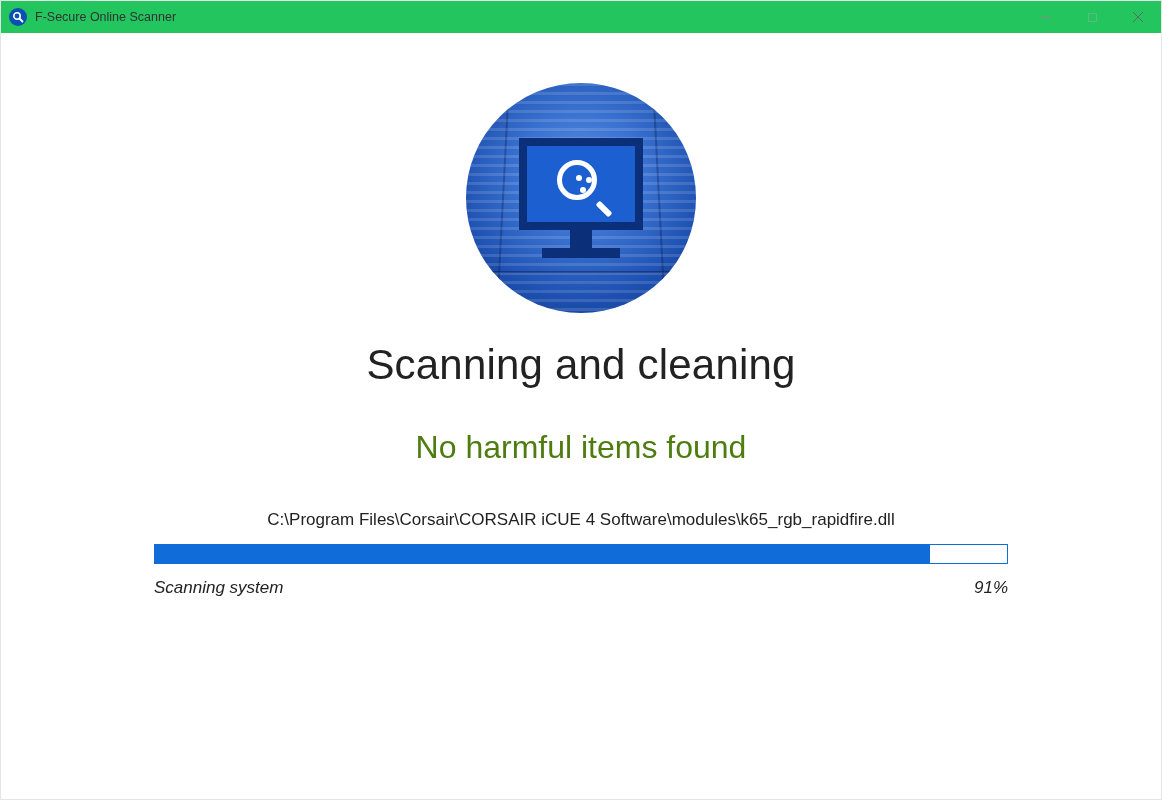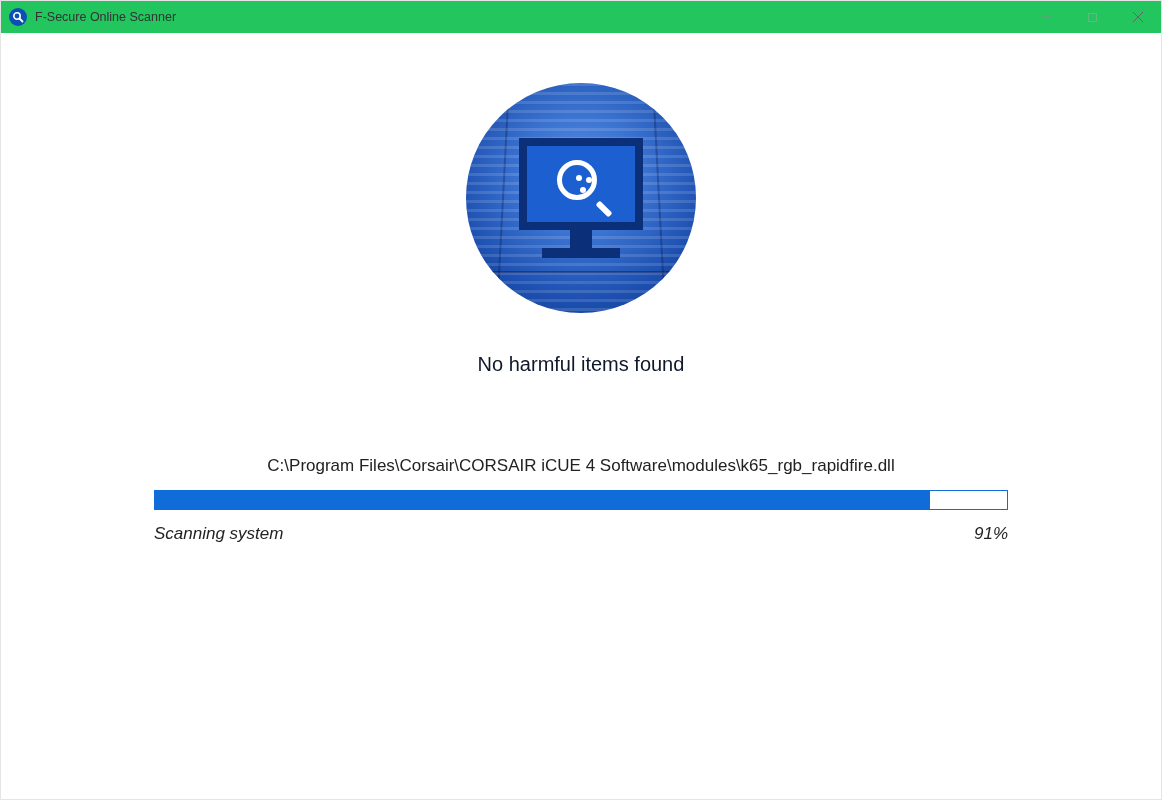--- a/index.html
+++ b/index.html
@@ -138,28 +138,28 @@
     background:rgba(10,30,90,.5);
   }
   h1.heading {
     font-weight: 300;
     font-size: 42px;
     color: #222;
     margin-top: 28px;
     letter-spacing: .2px;
   }
   .status-ok {
-    color: #0f172a;
-    font-size: 20px;
+    color: #4d7c0f;
+    font-size: 32px;
     margin-top: 40px;
     font-weight: 400;
   }
   .scan-section {
     width: 854px;
-    margin-top: 80px;
+    margin-top: 44px;
   }
   .current-file {
     text-align: center;
     font-size: 17px;
     color: #222;
     margin-bottom: 14px;
   }
   .progress-bar {
     width: 100%;
     height: 20px;
@@ -230,20 +230,21 @@
               </div>
           </div>
           <div class="handle"></div>
         </div>
       </div>
       <div class="stand"></div>
       <div class="base"></div>
     </div>
   </div>
 
+  <h1 class="heading">Scanning and cleaning</h1>
 
   <div class="status-ok">No harmful items found</div>
 
   <div class="scan-section">
     <div class="current-file">C:\Program Files\Corsair\CORSAIR iCUE 4 Software\modules\k65_rgb_rapidfire.dll</div>
     <div class="progress-bar">
       <div class="progress-fill" style="width: 91%;"></div>
     </div>
     <div class="progress-row">
       <span>Scanning system</span>

